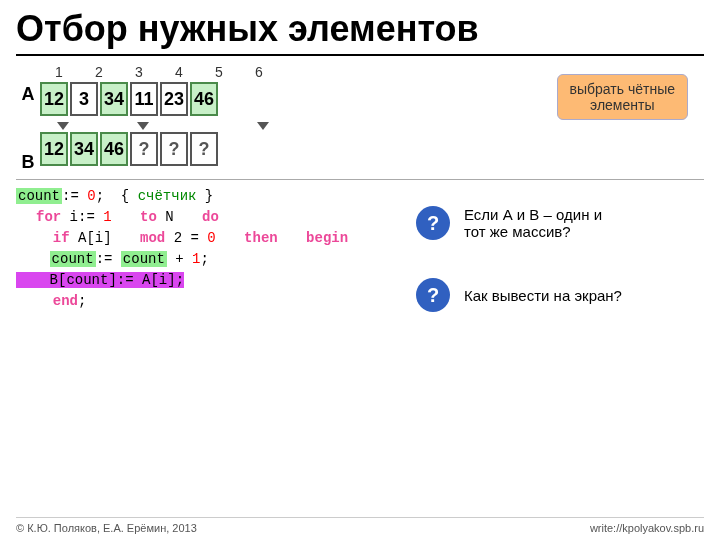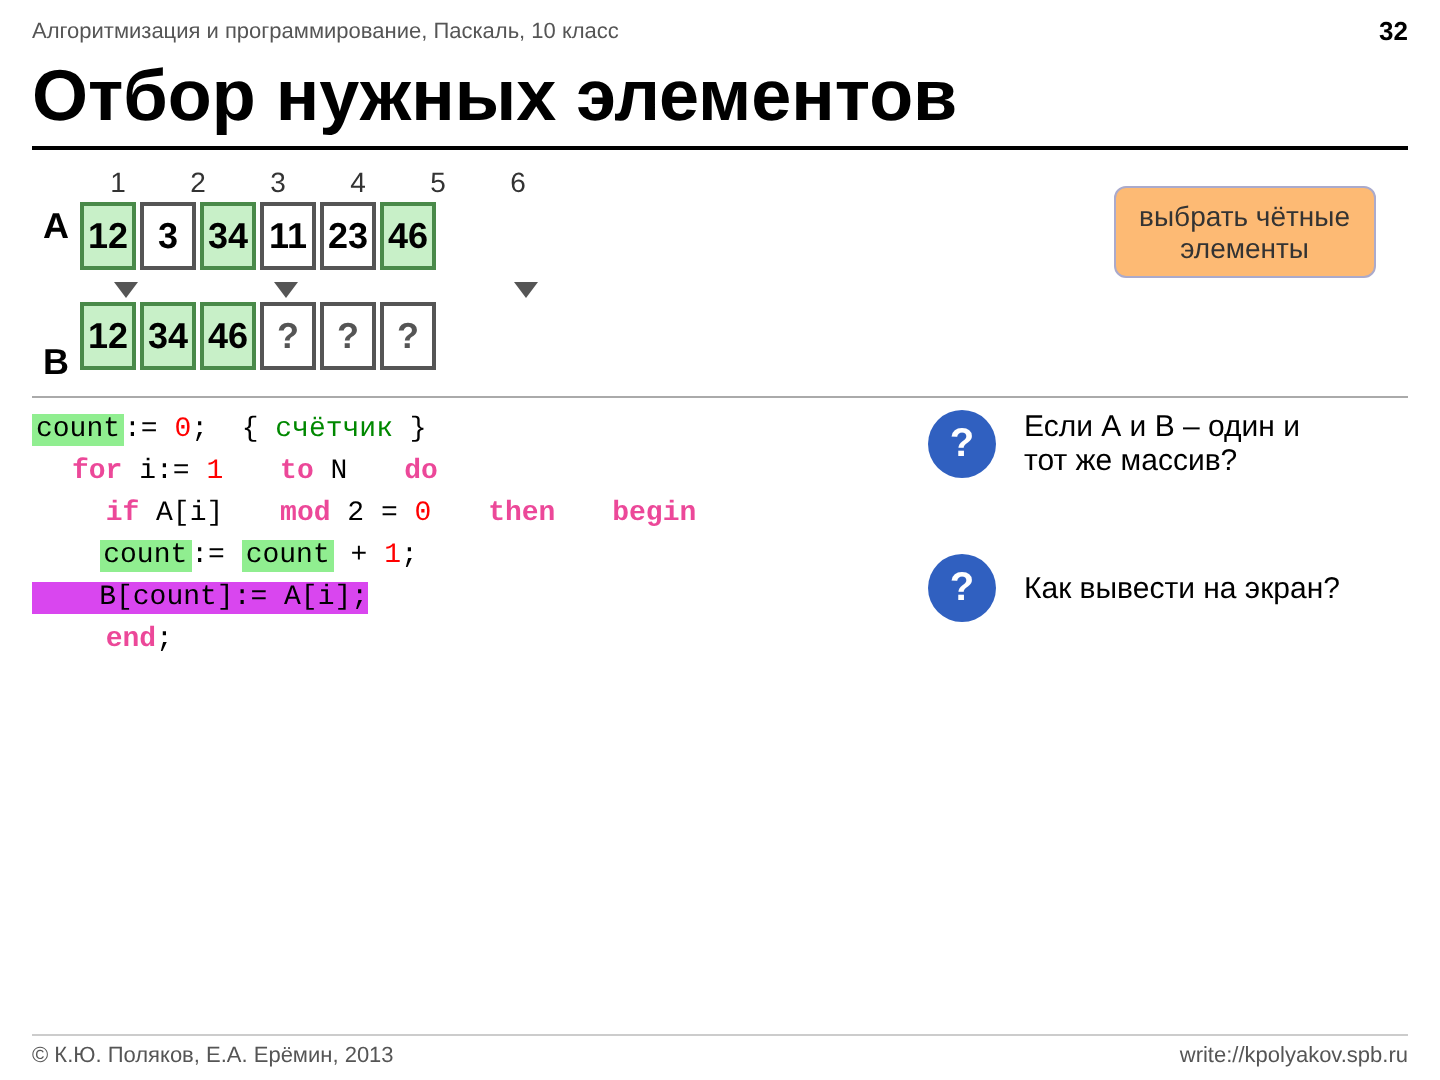--- a/index.html
+++ b/index.html
@@ -199,24 +199,20 @@
       margin-right: 2px;
       display: flex;
       justify-content: center;
     }
   </style>
 </head>
 <body>
 
 <div class="page">
 
-  <div class="header-line">
-    <span>Алгоритмизация и программирование, Паскаль, 10 класс</span>
-    <span class="page-number">32</span>
-  </div>
 
   <div class="title">Отбор нужных элементов</div>
 
   <div class="array-section">
     <div class="row-label">A</div>
     <div class="array-container">
       <div class="index-row">
         <div class="index-cell">1</div>
         <div class="index-cell">2</div>
         <div class="index-cell">3</div>
@@ -263,21 +259,21 @@
         <div class="array-cell cell-green">46</div>
         <div class="array-cell cell-question">?</div>
         <div class="array-cell cell-question">?</div>
         <div class="array-cell cell-question">?</div>
       </div>
     </div>
   </div>
 
   <hr class="divider-line">
 
-  <div style="display:flex; align-items:flex-start; margin-top:4px;gap:48px;">
+  <div style="display:flex; align-items:flex-end; margin-top:4px;">
 
     <div class="code-block">
       <div class="code-line"><span class="highlight-count">count</span><span>:= </span><span class="num">0</span><span>;  { </span><span class="comment-green">счётчик</span><span> }</span></div>
       <div class="code-line"><span class="kw">for</span><span> i:= </span><span class="num">1</span><span> </span><span class="kw">to</span><span> N </span><span class="kw">do</span></div>
       <div class="code-line"><span>  </span><span class="kw">if</span><span> A[i] </span><span class="kw">mod</span><span> 2 = </span><span class="num">0</span><span> </span><span class="kw">then</span><span> </span><span class="kw">begin</span></div>
       <div class="code-line"><span>    </span><span class="highlight-count">count</span><span>:= </span><span class="highlight-count">count</span><span> + </span><span class="num">1</span><span>;</span></div>
       <div class="code-line"><span style="background:#d946ef;">    B[count]:= A[i];</span></div>
       <div class="code-line"><span>  </span><span class="kw">end</span><span>;</span></div>
     </div>
 

